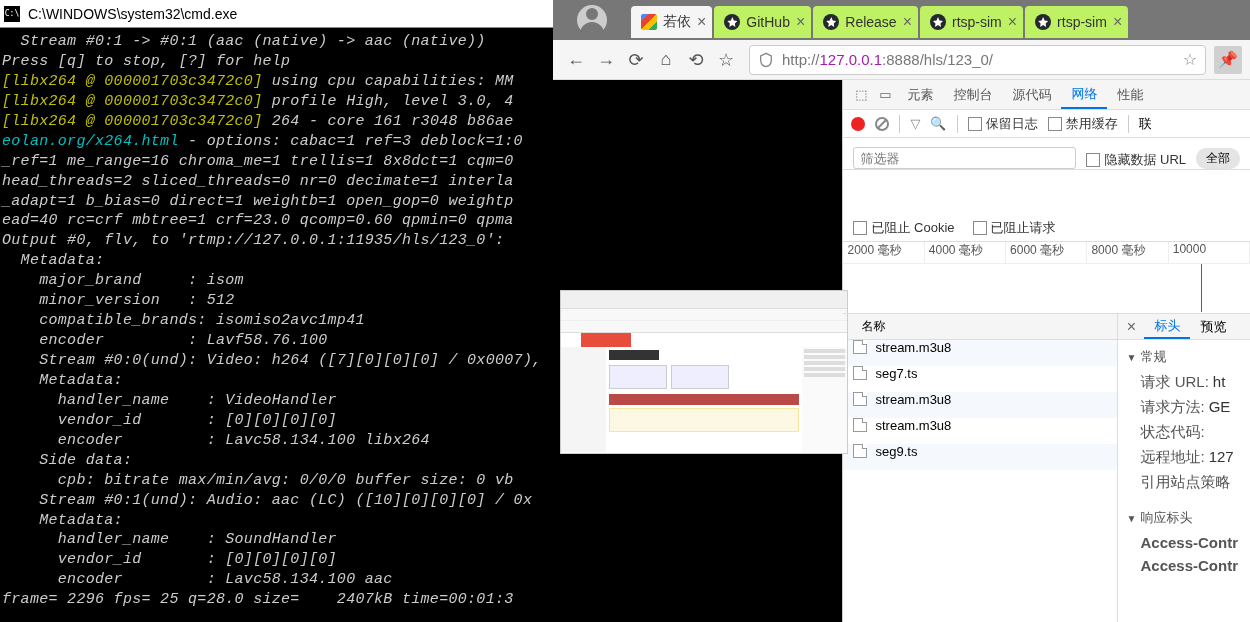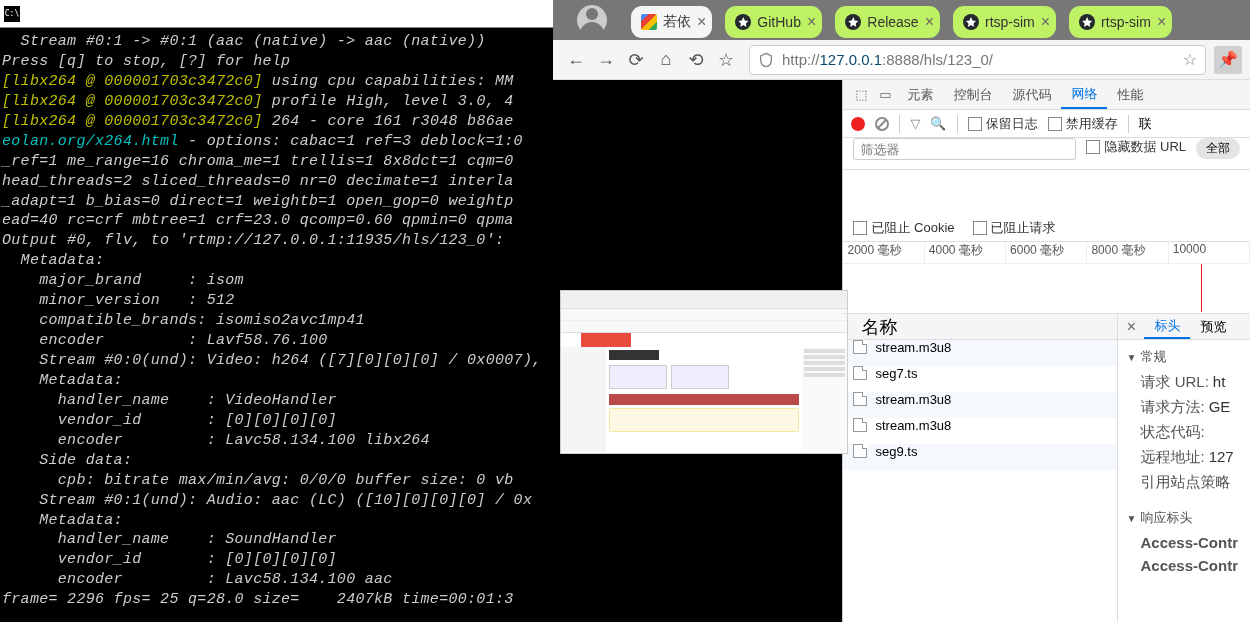--- a/index.html
+++ b/index.html
@@ -17,37 +17,37 @@
     
     .browser { width: 697px; height: 622px; display: flex; flex-direction: column; background: #fff; }
     
     
     .browser-top { height: 40px; display: flex; background: #777; }
     .avatar-box { width: 78px; background: #777; display: flex; align-items: center; justify-content: center; }
     .avatar-circle { width: 30px; height: 30px; background: #ccc; border-radius: 50%; position: relative; }
     .avatar-circle::before { content: ''; position: absolute; width: 12px; height: 12px; background: #777; border-radius: 50%; top: 3px; left: 9px; }
     .avatar-circle::after { content: ''; position: absolute; width: 24px; height: 14px; background: #777; border-radius: 12px 12px 0 0; bottom: -1px; left: 3px; }
     .tabs { flex: 1; display: flex; padding-top: 6px; }
-    .tab { display: flex; align-items: center; height: 32px; padding: 0 6px 0 10px; border-top-left-radius: 4px; border-top-right-radius: 4px; margin-right: 13px; font-size: 14px; min-width: 0; border-radius: 11px; }
+    .tab { display: flex; align-items: center; height: 32px; padding: 0 6px 0 10px; border-top-left-radius: 4px; border-top-right-radius: 4px; margin-right: 2px; font-size: 14px; min-width: 0; }
     .tab.active { background: #f5f5f5; color: #333; }
     .tab.inactive { background: #bef264; color: #333; }
     .tab-favicon { width: 16px; height: 16px; margin-right: 6px; flex-shrink: 0; }
     .tab-favicon.green { background: linear-gradient(135deg, #4a8af4 25%, #ea4335 25%, #ea4335 50%, #fbbc04 50%, #fbbc04 75%, #34a853 75%); border-radius: 2px; }
     .tab-favicon.github { background: #24292e; border-radius: 50%; position: relative; }
     .tab-favicon.github::after { content: ''; position: absolute; width: 10px; height: 10px; background: #fff; top: 3px; left: 3px; clip-path: polygon(50% 0, 65% 35%, 100% 40%, 75% 65%, 80% 100%, 50% 80%, 20% 100%, 25% 65%, 0 40%, 35% 35%); }
     .tab-label { white-space: nowrap; overflow: hidden; max-width: 60px; }
     .tab-close { margin-left: 6px; color: #666; font-size: 16px; cursor: pointer; }
     
     
     .navbar { height: 40px; background: #f5f5f5; display: flex; align-items: center; padding: 0 8px; border-bottom: 1px solid #ddd; }
     .nav-btn { width: 30px; height: 30px; display: flex; align-items: center; justify-content: center; color: #555; font-size: 18px; cursor: pointer; }
     .urlbar { flex: 1; height: 30px; background: #fff; border: 1px solid #ccc; border-radius: 4px; display: flex; align-items: center; padding: 0 8px; margin: 0 8px; }
     .shield-icon { width: 16px; height: 16px; margin-right: 8px; color: #888; }
     .urlbar-text { font-size: 15px; color: #777; flex: 1; }
-    .urlbar-text .dark { color: #0c4a6e; }
+    .urlbar-text .dark { color: #a21caf; }
     .star-icon { color: #888; font-size: 16px; }
     .pin-btn { width: 28px; height: 28px; background: #d0d0d0; display: flex; align-items: center; justify-content: center; color: #555; border-radius: 2px; }
     
     
     .content-area { flex: 1; display: flex; }
     .video-pane { width: 300px; background: #000; position: relative; }
     .video-overlay { position: absolute; top: 210px; left: 7px; width: 288px; height: 164px; background: #fff; border: 1px solid #ccc; }
     .ov-chrome { height: 18px; background: #f0f0f0; border-bottom: 1px solid #ddd; }
     .ov-url1 { height: 12px; background: #f8f8f8; border-bottom: 1px solid #eee; }
     .ov-url2 { height: 12px; background: #f8f8f8; border-bottom: 1px solid #ddd; }
@@ -73,35 +73,35 @@
     .dt-toolbar { height: 28px; display: flex; align-items: center; padding: 0 8px; border-bottom: 1px solid #ddd; gap: 10px; }
     .red-dot { width: 14px; height: 14px; background: #e22; border-radius: 50%; }
     .stop-icon { width: 14px; height: 14px; border: 2px solid #888; border-radius: 50%; position: relative; }
     .stop-icon::after { content: ''; position: absolute; width: 12px; height: 2px; background: #888; transform: rotate(-45deg); top: 4px; left: -1px; }
     .dt-sep { width: 1px; height: 18px; background: #ccc; }
     .funnel { color: #888; }
     .mag { color: #888; }
     .checkbox-item { display: flex; align-items: center; gap: 4px; color: #333; font-size: 13px; }
     .cb { width: 14px; height: 14px; border: 1px solid #888; }
     
-    .dt-filter-row { height: 32px; display: flex; align-items: flex-start; padding: 0 10px; border-bottom: 1px solid #ddd; gap: 10px; }
+    .dt-filter-row { height: 32px; display: flex; align-items: flex-end; padding: 0 10px; border-bottom: 1px solid #ddd; gap: 10px; }
     .filter-input { flex: 1; height: 22px; border: 1px solid #ccc; border-radius: 3px; padding: 0 6px; font-size: 13px; }
     .pill { background: #e4e4e4; border-radius: 10px; padding: 2px 10px; font-size: 12px; }
     
     .dt-cookie-row { height: 28px; display: flex; align-items: center; padding: 0 10px; border-bottom: 1px solid #ddd; gap: 18px; margin-top: 44px; }
     
     .dt-timeline { height: 72px; border-bottom: 1px solid #ddd; position: relative; }
     .timeline-scale { height: 22px; display: flex; border-bottom: 1px solid #eee; }
     .timeline-tick { flex: 1; font-size: 12px; color: #555; padding-left: 4px; border-right: 1px solid #eee; }
     .timeline-body { height: 48px; position: relative; }
     .timeline-cursor { position: absolute; width: 1px; height: 48px; background: #e22; bottom: 0; }
     
     .dt-split { flex: 1; display: flex; }
     .dt-list { width: 275px; border-right: 1px solid #ddd; }
-    .dt-list-head { height: 26px; display: flex; align-items: center; padding: 0 18px; border-bottom: 1px solid #ddd; background: #f5f5f5; font-size: 18px; }
+    .dt-list-head { height: 26px; display: flex; align-items: center; padding: 0 18px; border-bottom: 1px solid #ddd; background: #f5f5f5; font-size: 12px; }
     .dt-list-row { height: 26px; display: flex; align-items: flex-start; padding: 0 10px; gap: 8px; font-size: 13px; }
     .dt-list-row:nth-child(odd) { background: #f5f8fc; }
     .file-icon { width: 14px; height: 14px; border: 1px solid #999; background: #fff; position: relative; }
     .file-icon::before { content: ''; position: absolute; width: 4px; height: 4px; border-left: 1px solid #999; border-bottom: 1px solid #999; top: -1px; right: -1px; background: #fff; }
     
     .dt-detail { flex: 1; }
     .dt-detail-tabs { height: 26px; display: flex; align-items: center; border-bottom: 1px solid #ddd; background: #f5f5f5; }
     .dt-close-x { width: 26px; text-align: center; color: #666; font-size: 16px; }
     .dt-dtab { padding: 0 10px; height: 100%; display: flex; align-items: center; font-size: 13px; }
     .dt-dtab.active { color: #0074e8; border-bottom: 2px solid #0074e8; }
@@ -111,20 +111,21 @@
     .dt-kv { display: flex; padding: 3px 8px 3px 22px; font-size: 15px; }
     .dt-k { color: #555; margin-right: 4px; white-space: nowrap; }
     .dt-v { color: #333; }
   </style>
 </head>
 <body>
 
 <div class="terminal">
   <div class="terminal-title">
     <span class="terminal-icon">C:\</span>
+    <span class="terminal-title-text">C:\WINDOWS\system32\cmd.exe</span>
   </div>
   <div class="terminal-content" id="term-body"><div><span>  Stream #0:1 -&gt; #0:1 (aac (native) -&gt; aac (native))</span></div><div><span>Press [q] to stop, [?] for help</span></div><div><span class="yellow">[libx264 @ 000001703c3472c0]</span><span> using cpu capabilities: MM</span></div><div><span class="yellow">[libx264 @ 000001703c3472c0]</span><span> profile High, level 3.0, 4</span></div><div><span class="yellow">[libx264 @ 000001703c3472c0]</span><span> 264 - core 161 r3048 b86ae</span></div><div><span class="cyan">eolan.org/x264.html</span><span> - options: cabac=1 ref=3 deblock=1:0</span></div><div><span>_ref=1 me_range=16 chroma_me=1 trellis=1 8x8dct=1 cqm=0</span></div><div><span>head_threads=2 sliced_threads=0 nr=0 decimate=1 interla</span></div><div><span>_adapt=1 b_bias=0 direct=1 weightb=1 open_gop=0 weightp</span></div><div><span>ead=40 rc=crf mbtree=1 crf=23.0 qcomp=0.60 qpmin=0 qpma</span></div><div><span>Output #0, flv, to 'rtmp://127.0.0.1:11935/hls/123_0':</span></div><div><span>  Metadata:</span></div><div><span>    major_brand     : isom</span></div><div><span>    minor_version   : 512</span></div><div><span>    compatible_brands: isomiso2avc1mp41</span></div><div><span>    encoder         : Lavf58.76.100</span></div><div><span>    Stream #0:0(und): Video: h264 ([7][0][0][0] / 0x0007),</span></div><div><span></span></div><div><span>    Metadata:</span></div><div><span>      handler_name    : VideoHandler</span></div><div><span>      vendor_id       : [0][0][0][0]</span></div><div><span>      encoder         : Lavc58.134.100 libx264</span></div><div><span>    Side data:</span></div><div><span>      cpb: bitrate max/min/avg: 0/0/0 buffer size: 0 vb</span></div><div><span>    Stream #0:1(und): Audio: aac (LC) ([10][0][0][0] / 0x</span></div><div><span>    Metadata:</span></div><div><span>      handler_name    : SoundHandler</span></div><div><span>      vendor_id       : [0][0][0][0]</span></div><div><span>      encoder         : Lavc58.134.100 aac</span></div><div><span>frame= 2296 fps= 25 q=28.0 size=    2407kB time=00:01:3</span></div></div>
 </div>
 
 <div class="browser">
 
   <div class="browser-top">
     <div class="avatar-box">
       <div class="avatar-circle"></div>
     </div>

